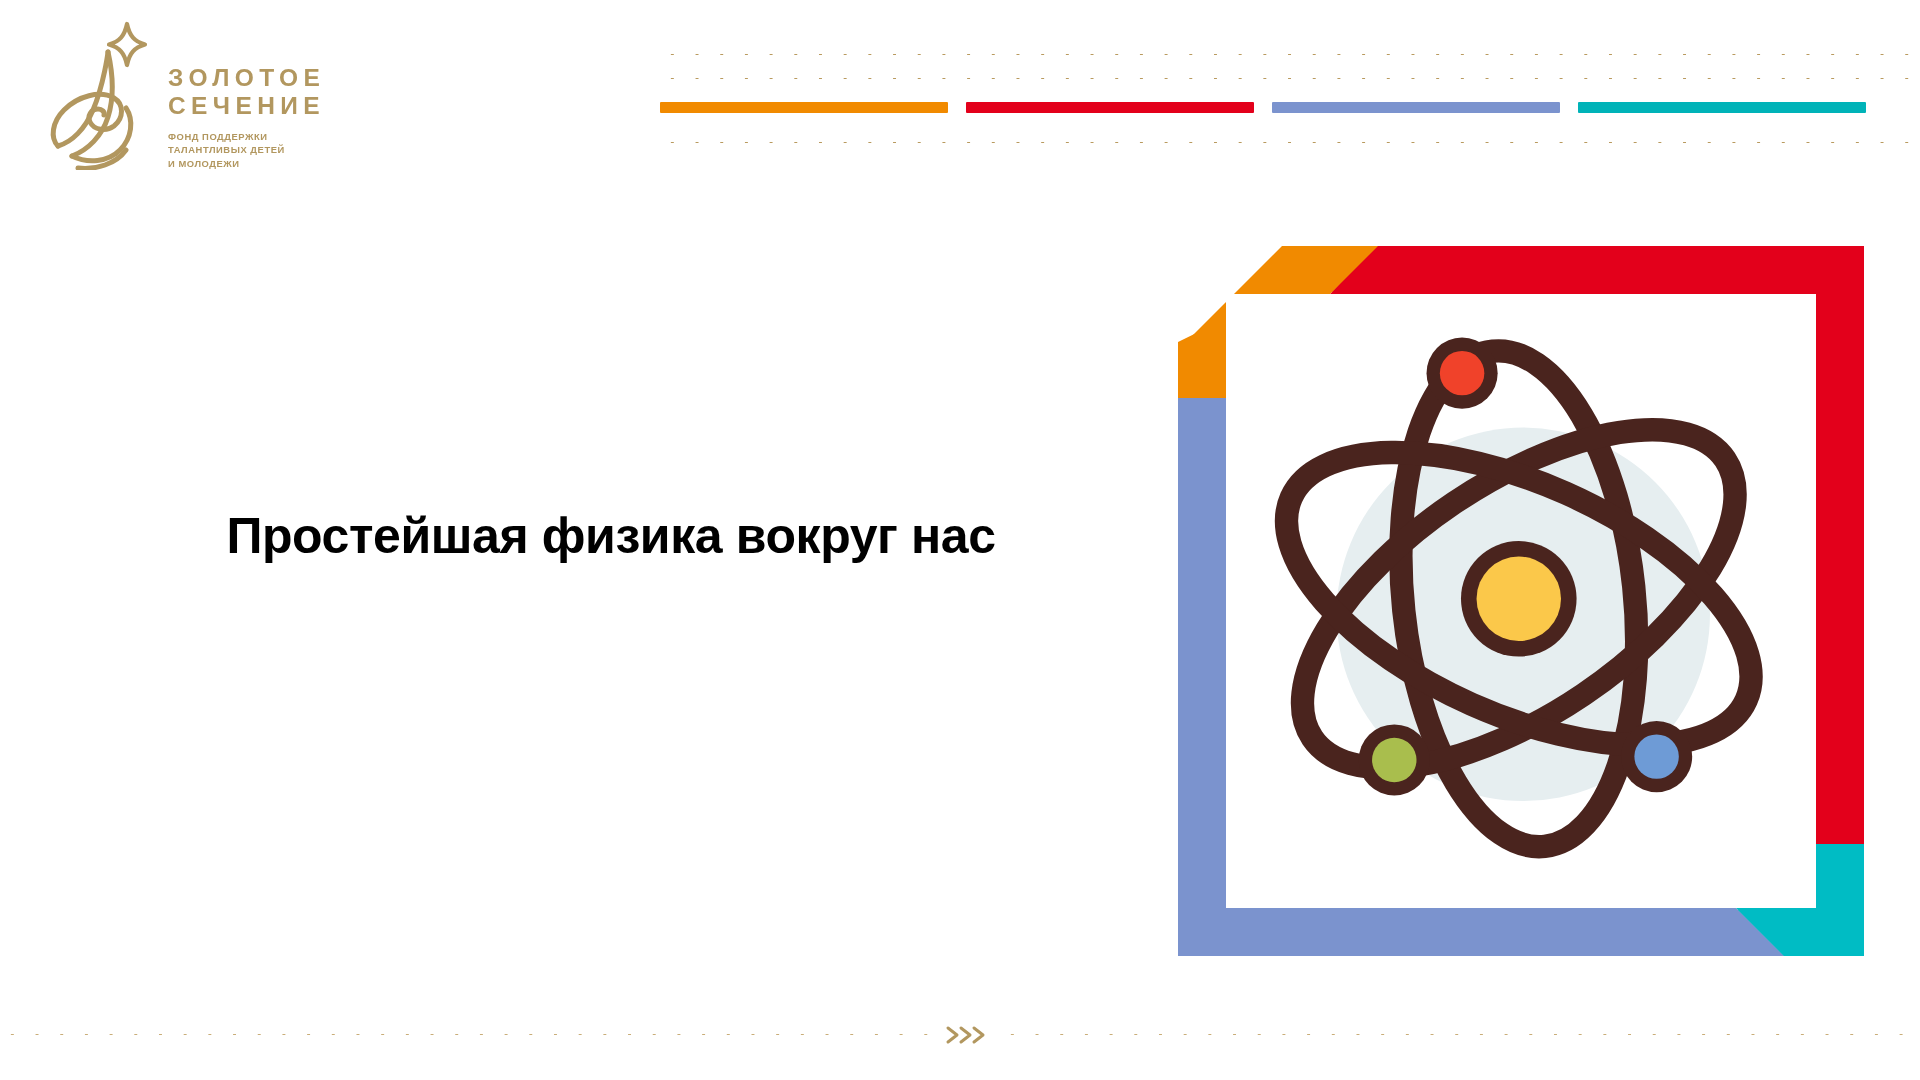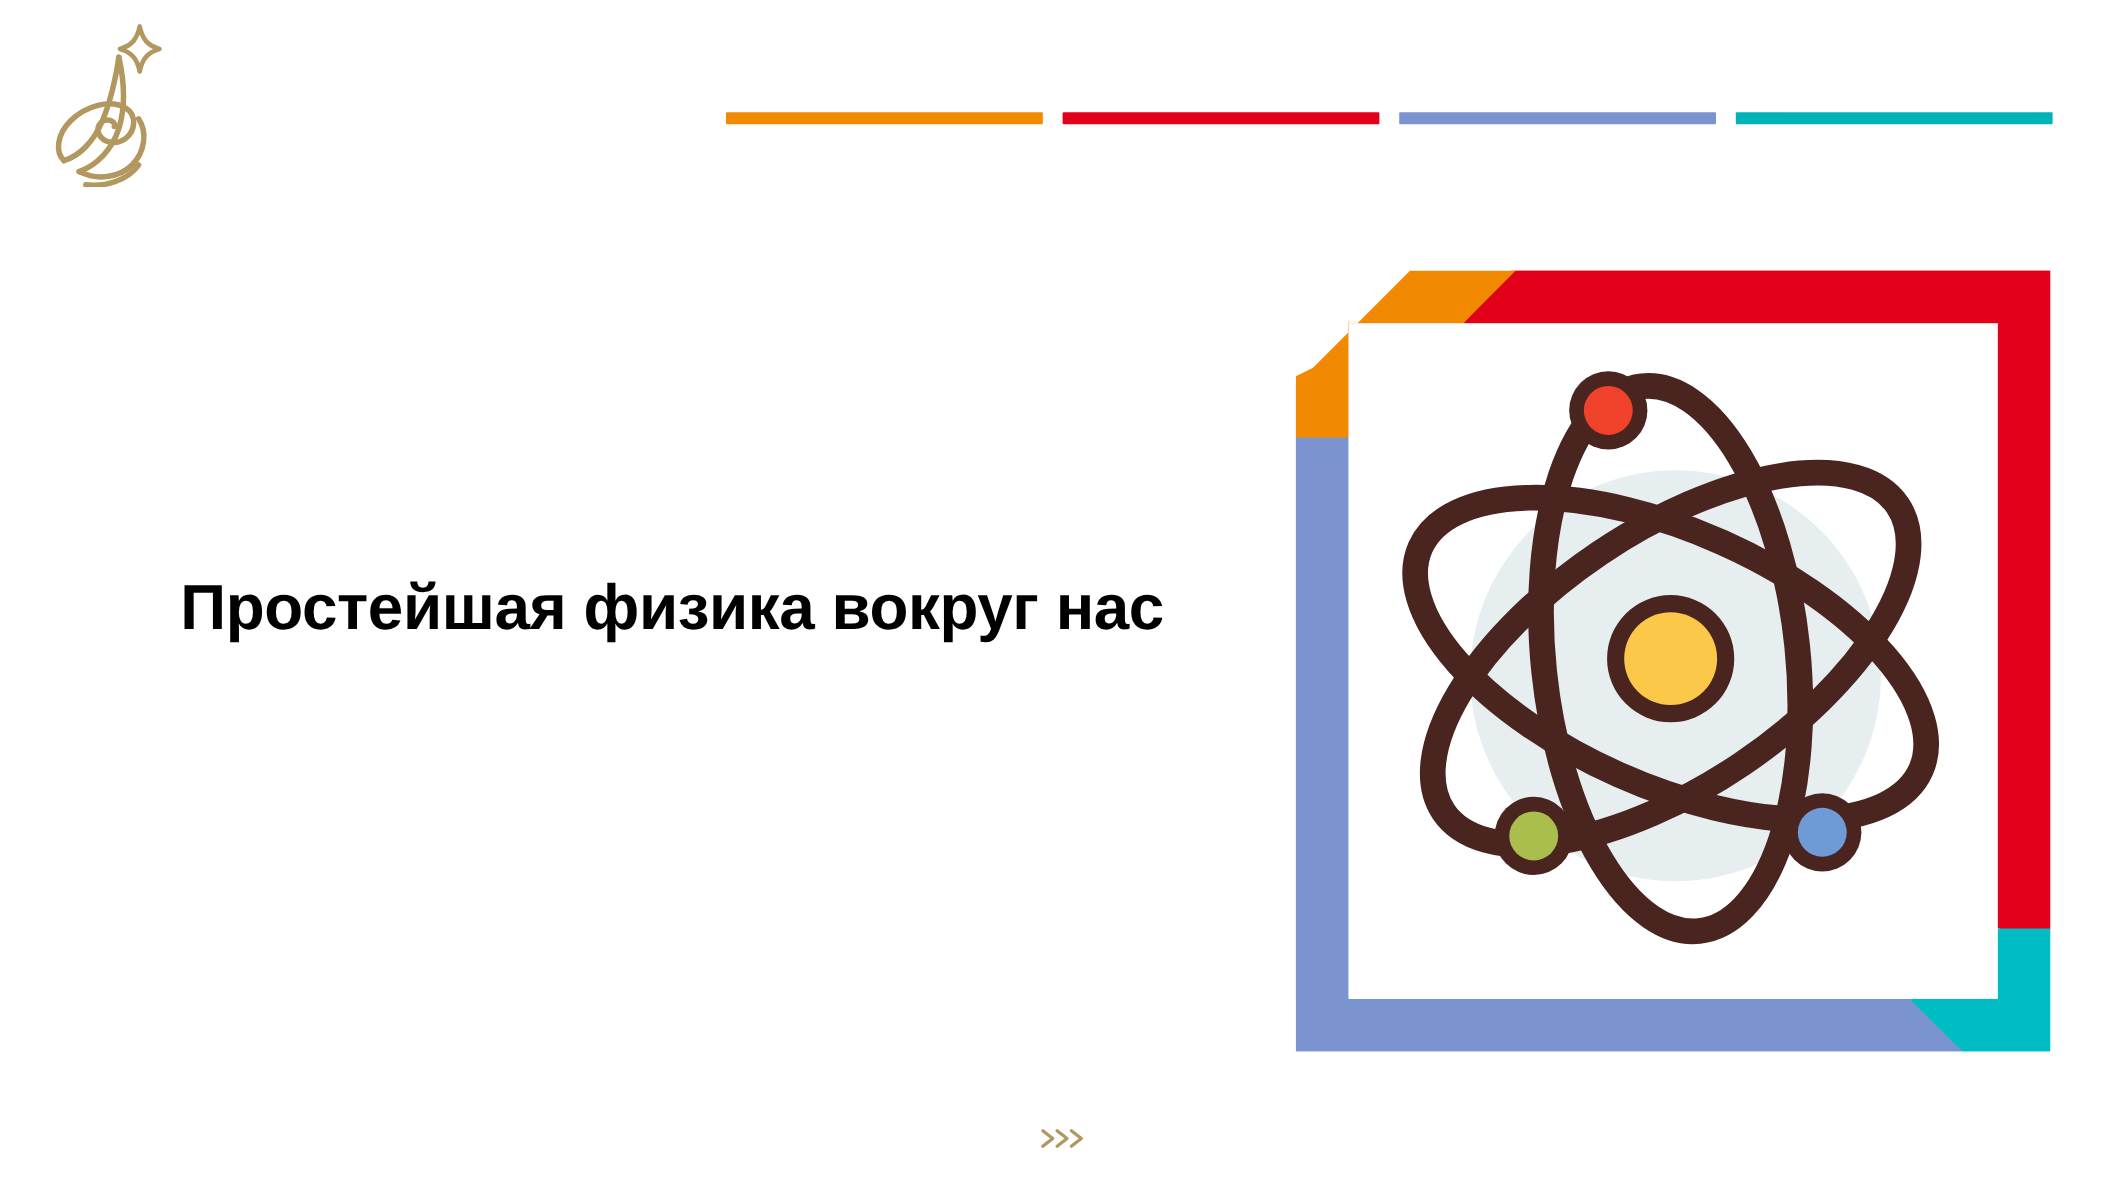--- a/index.html
+++ b/index.html
@@ -103,25 +103,25 @@
   .title-block {
     position: absolute;
     left: 96px;
     top: 498px;
     width: 1030px;
     text-align: center;
   }
   .title {
     font-family: "Liberation Sans", sans-serif;
     font-weight: bold;
-    font-size: 58px;
+    font-size: 50px;
     line-height: 1.34;
     color: #000000;
     letter-spacing: -0.4px;
-    margin: 16px;
+    margin: 5px;
   }
 
   
   .art-frame {
     position: absolute;
     left: 1178px;
     top: 246px;
     width: 686px;
     height: 710px;
   }
@@ -190,20 +190,29 @@
           <path d="M14 128 C6 120 8 104 20 92 C34 78 56 72 70 80
                    C80 86 80 100 70 108 C62 114 50 112 46 104
                    C43 98 47 91 54 91 C58 91 61 94 60 97" stroke-width="5" stroke-linecap="round"></path>
 
           <path d="M28 138 C44 146 64 144 76 132 C88 120 90 102 82 90" stroke-width="5" stroke-linecap="round"></path>
           <path d="M34 150 C52 152 72 146 82 132" stroke-width="5" stroke-linecap="round"></path>
         </g>
       </svg>
     </div>
 
+    <div class="logo-text">
+      <div class="logo-word">ЗОЛОТОЕ</div>
+      <div class="logo-word">СЕЧЕНИЕ</div>
+      <div class="logo-tagline">
+        <div>ФОНД ПОДДЕРЖКИ</div>
+        <div>ТАЛАНТЛИВЫХ ДЕТЕЙ</div>
+        <div>И МОЛОДЕЖИ</div>
+      </div>
+    </div>
   </div>
 
   <div class="header-deco">
     <div class="dotrow r1" style="background-image: radial-gradient(rgb(185, 154, 94) 1.6px, transparent 1.7px);"></div>
     <div class="dotrow r2" style="background-image: radial-gradient(rgb(185, 154, 94) 1.6px, transparent 1.7px);"></div>
     <div class="bars">
       <div class="bar" style="width:288px;background:#F18A00"></div>
       <div class="bar-gap"></div>
       <div class="bar" style="width:288px;background:#E3001B"></div>
       <div class="bar-gap"></div>

